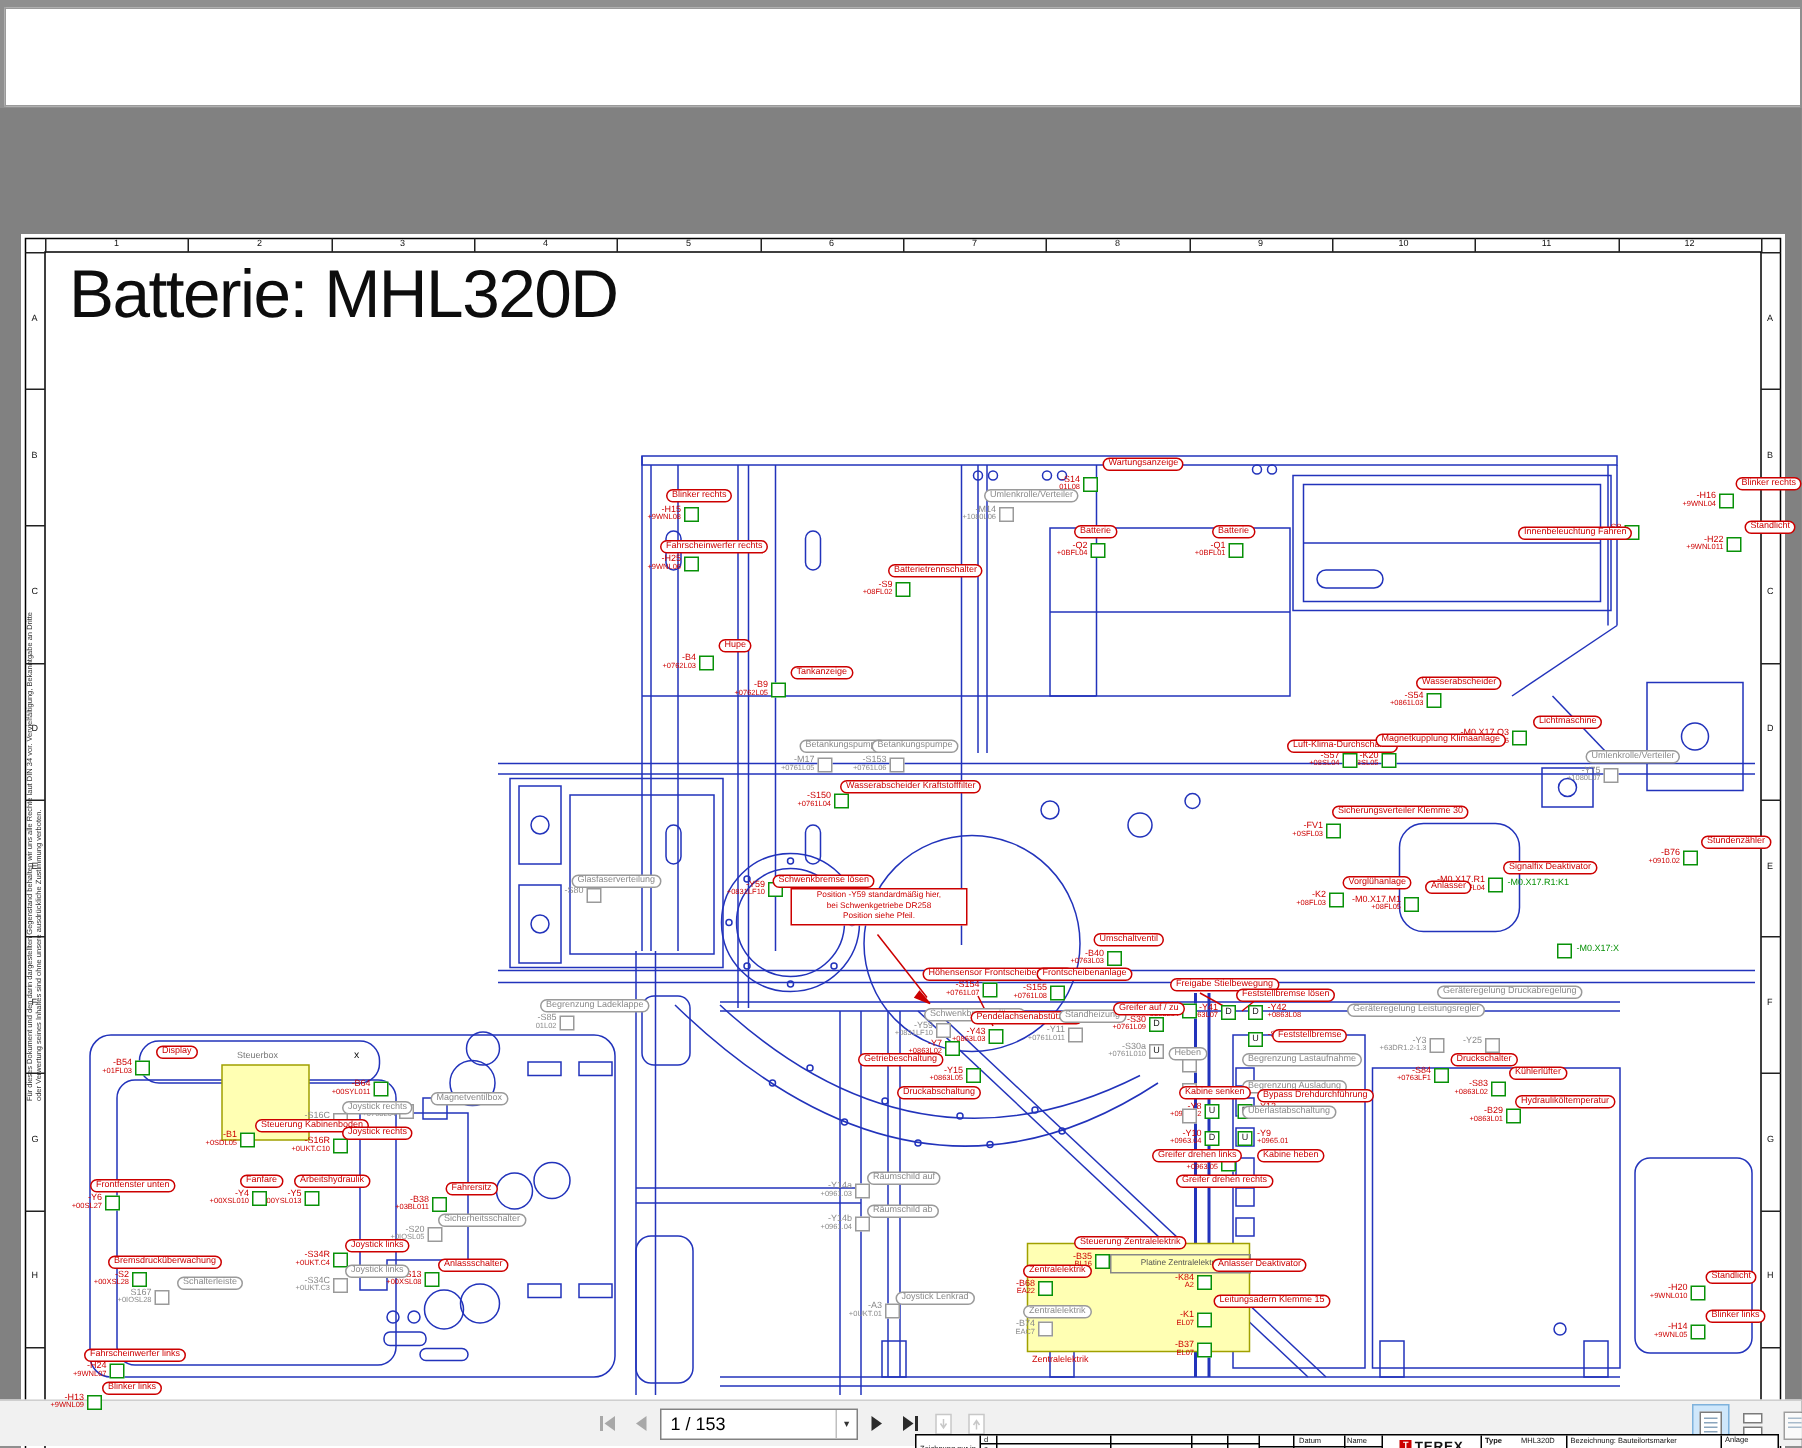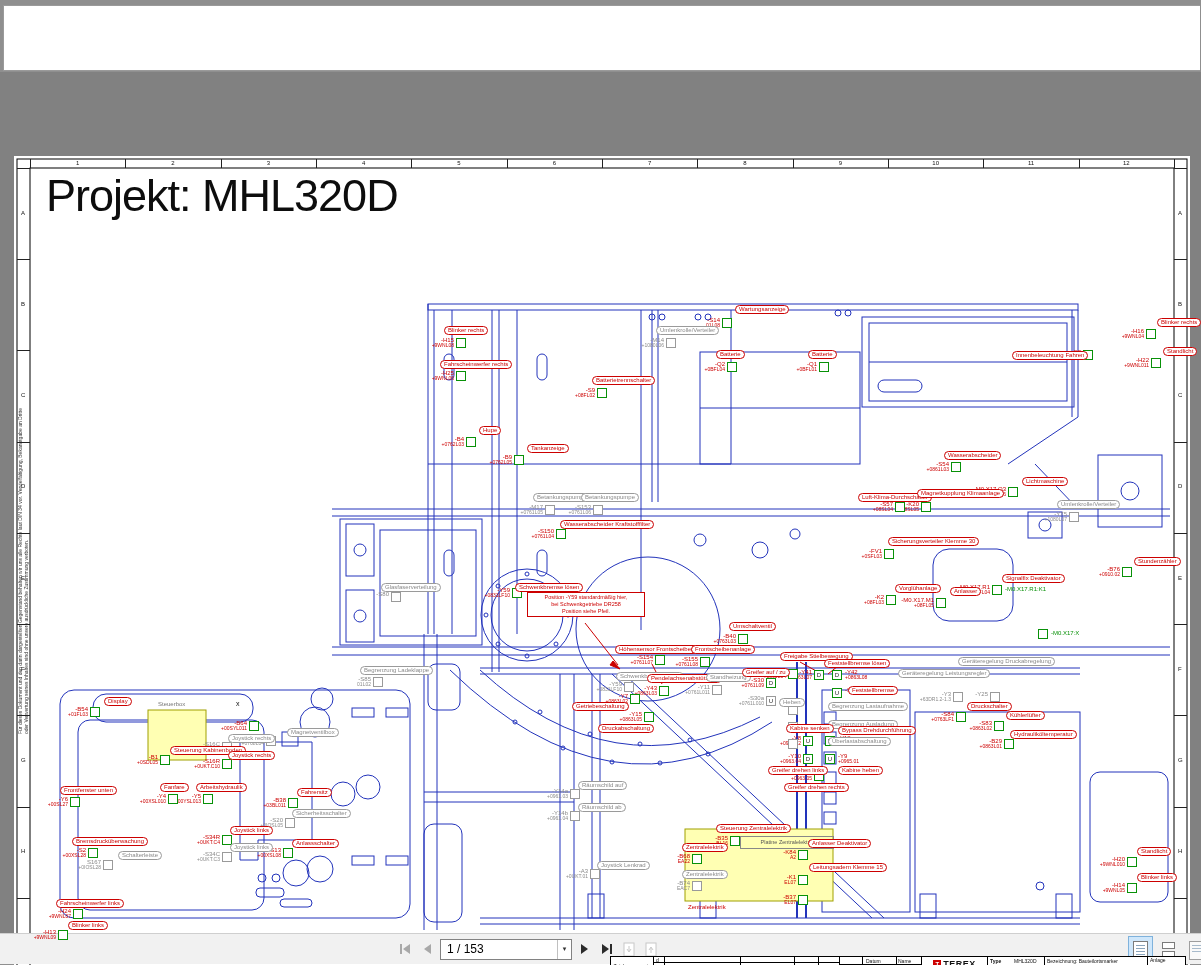--- a/index.html
+++ b/index.html
@@ -222,21 +222,21 @@
 
       <g stroke="#cc0000" fill="#cc0000" stroke-width="1">
         <line x1="585" y1="551" x2="618" y2="593"></line>
         <polygon points="620,597 613,589 610,593"></polygon>
         <line x1="652" y1="592" x2="662" y2="612"></line>
         <line x1="800" y1="590" x2="818" y2="600"></line>
         <line x1="838" y1="594" x2="828" y2="602"></line>
       </g>
     </svg>
 
-    <div id="page-title">Projekt: MHL320D</div>
+    <div id="page-title">Batterie: MHL320D</div>
     <div id="sidenote">Für dieses Dokument und den darin dargestellten Gegenstand behalten wir uns alle Rechte laut DIN 34 vor. Vervielfältigung, Bekanntgabe an Dritte oder Verwertung seines Inhaltes sind ohne unsere ausdrückliche Zustimmung verboten.</div>
 
     <div id="notebox">
       <div>Position -Y59 standardmäßig hier,</div>
       <div>bei Schwenkgetriebe DR258</div>
       <div>Position siehe Pfeil.</div>
     </div>
 
     <div class="caption" style="left:158px;top:629px">Steuerbox</div>
     <div id="platine">Platine Zentralelektrik</div>

